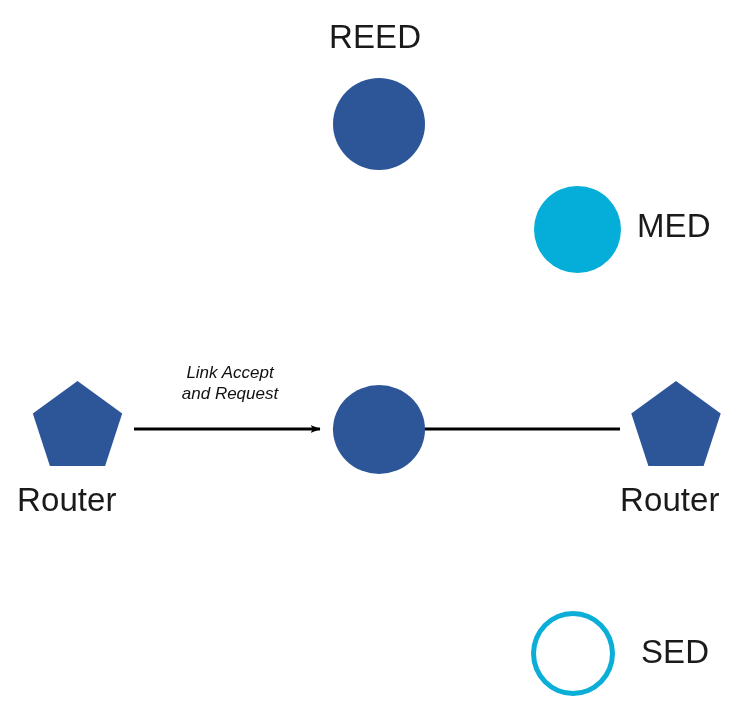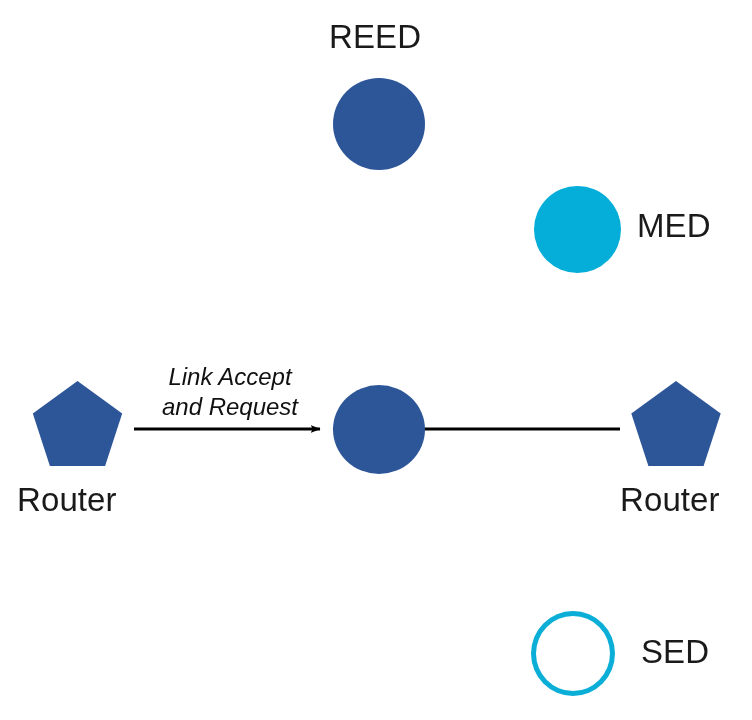--- a/index.html
+++ b/index.html
@@ -33,21 +33,21 @@
     color: #1a1a1a;
     font-size: 33px;
     line-height: 1;
     white-space: nowrap;
     font-weight: 400;
     letter-spacing: 0.1px;
   }
   .edge-label {
     position: absolute;
     color: #111111;
-    font-size: 24px;
+    font-size: 17px;
     font-style: italic;
     line-height: 1.25;
     text-align: center;
     white-space: pre-line;
     font-weight: 400;
   }
   svg.shape-layer {
     position: absolute;
     left: 0;
     top: 0;

